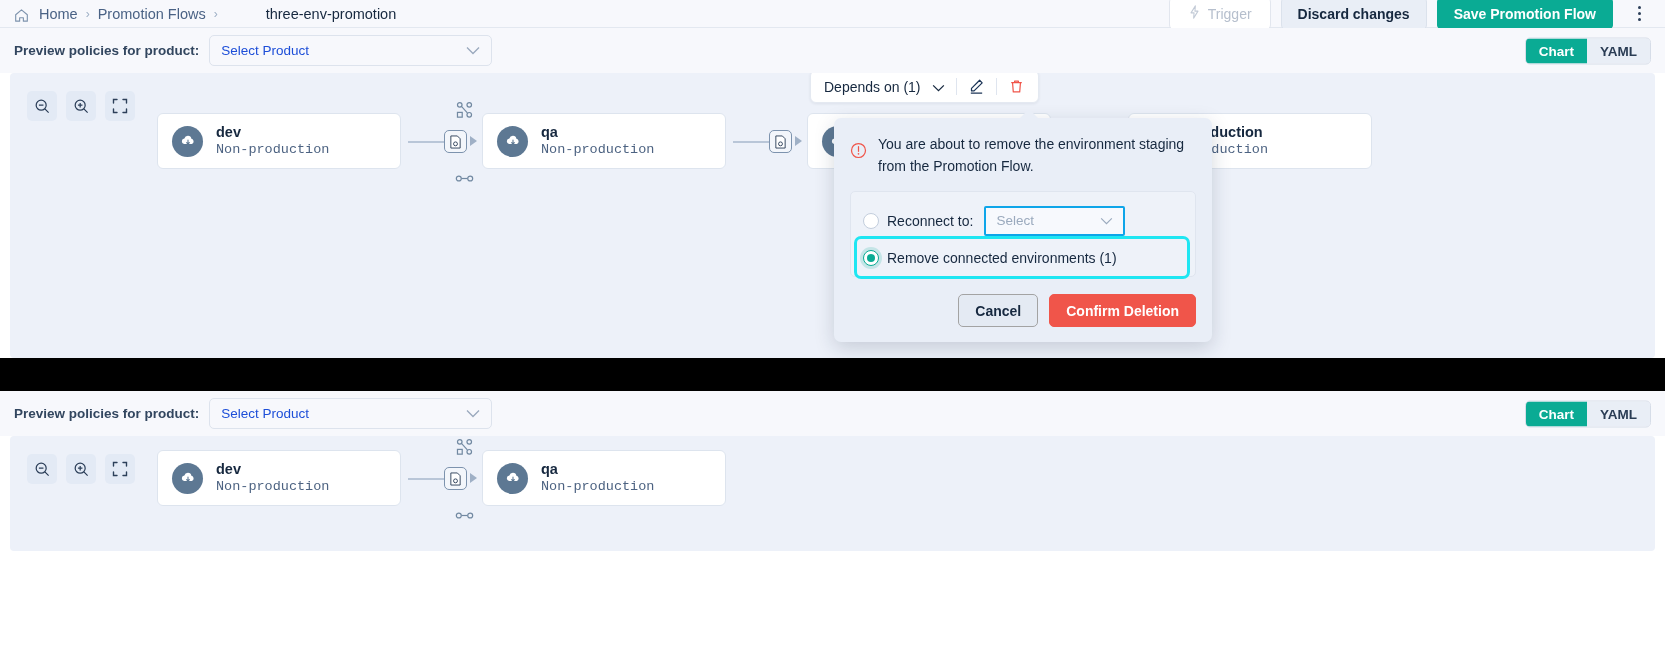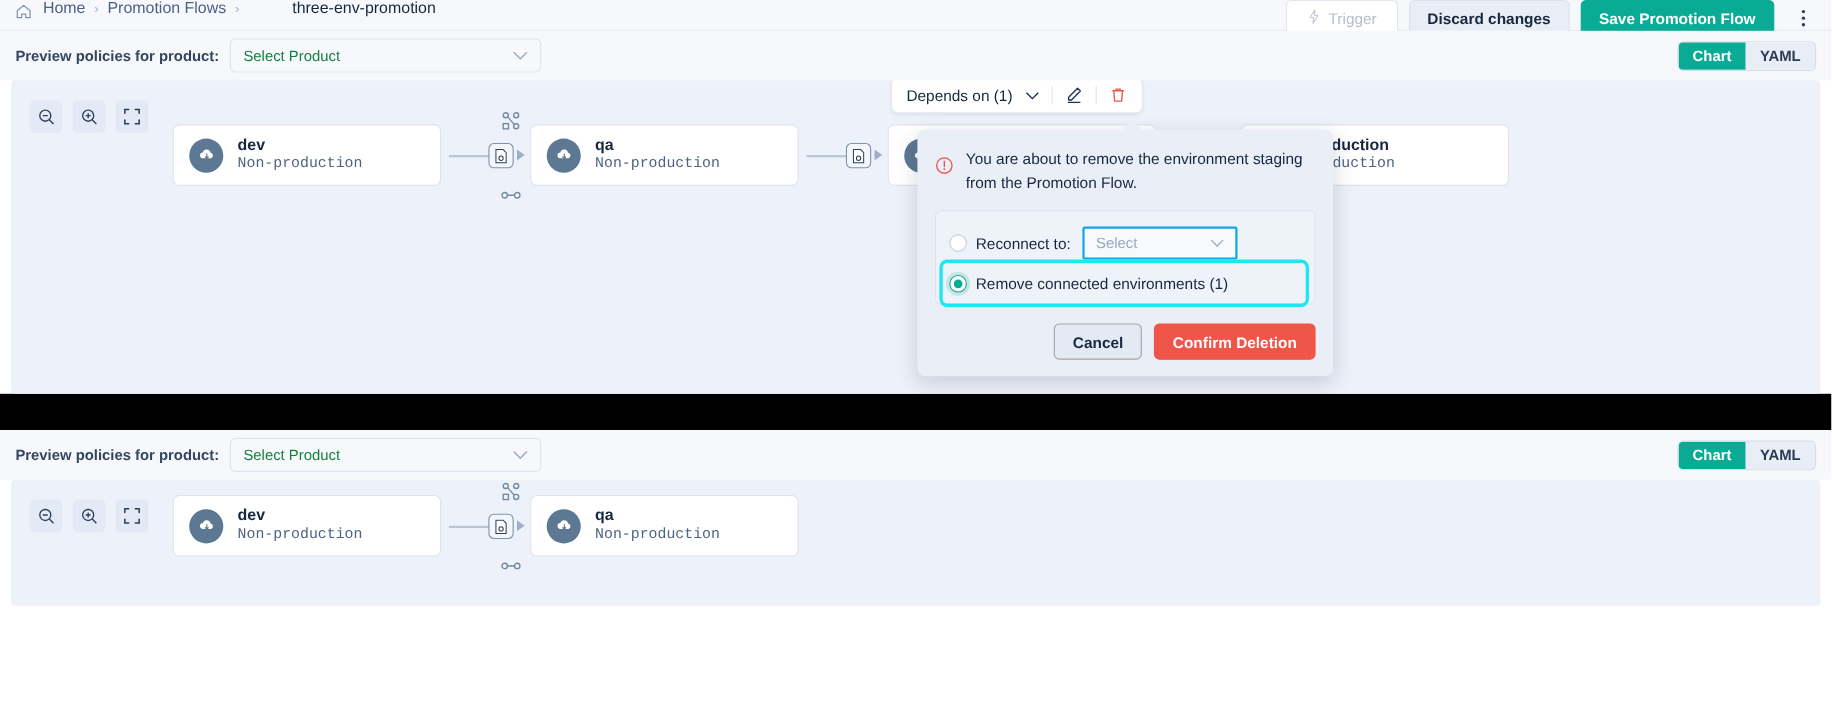--- a/index.html
+++ b/index.html
@@ -8,21 +8,21 @@
     background: #ffffff;
     font-family: "Liberation Sans", sans-serif;
     overflow: hidden;
   }
 
   
   .topbar {
     height: 28px;
     background: #f7f8fc;
     border-bottom: 1px solid #e3e8f0;
-    display: flex; align-items: flex-start;
+    display: flex; align-items: center;
     padding: 0 14px 0 14px;
     position: relative;
   }
   .crumbs { display: flex; align-items: center; gap: 8px; font-size: 14.5px; }
   .crumb-link { color: #4a6285; cursor: pointer; }
   .crumb-current { color: #16283f; margin-left: 40px; }
   .crumb-sep { color: #9fb0c6; font-size: 12px; }
   .home-icon { display:inline-block; width:15px; height:15px; margin-right:2px; position:relative; top:2px;}
 
   .topbar-actions {
@@ -56,21 +56,21 @@
   .panel { background: #ffffff; }
   .preview-row {
     height: 45px; display: flex; align-items: center;
     padding: 0 14px; background: #f7f8fc; position: relative;
   }
   .preview-label { font-size: 13.5px; color: #32465f; font-weight: bold; }
   .select-box {
     margin-left: 10px;
     width: 283px; height: 31px; border: 1px solid #dde3ed; border-radius: 5px;
     background: #f7f8fc; display: flex; align-items: center;
-    padding: 0 11px; font-size: 13.5px; color: #15803d; cursor: pointer;
+    padding: 0 11px; font-size: 13.5px; color: #1d4ed8; cursor: pointer;
   }
   .select-box .chev { margin-left: auto; }
   .seg {
     position: absolute; right: 14px; top: 50%; transform: translateY(-50%);
     display: flex; border-radius: 5px; overflow: hidden;
     border: 1px solid #d6dde8;
   }
   .seg > div {
     padding: 5px 13px; font-size: 13.5px; font-weight: bold; cursor: pointer;
   }

